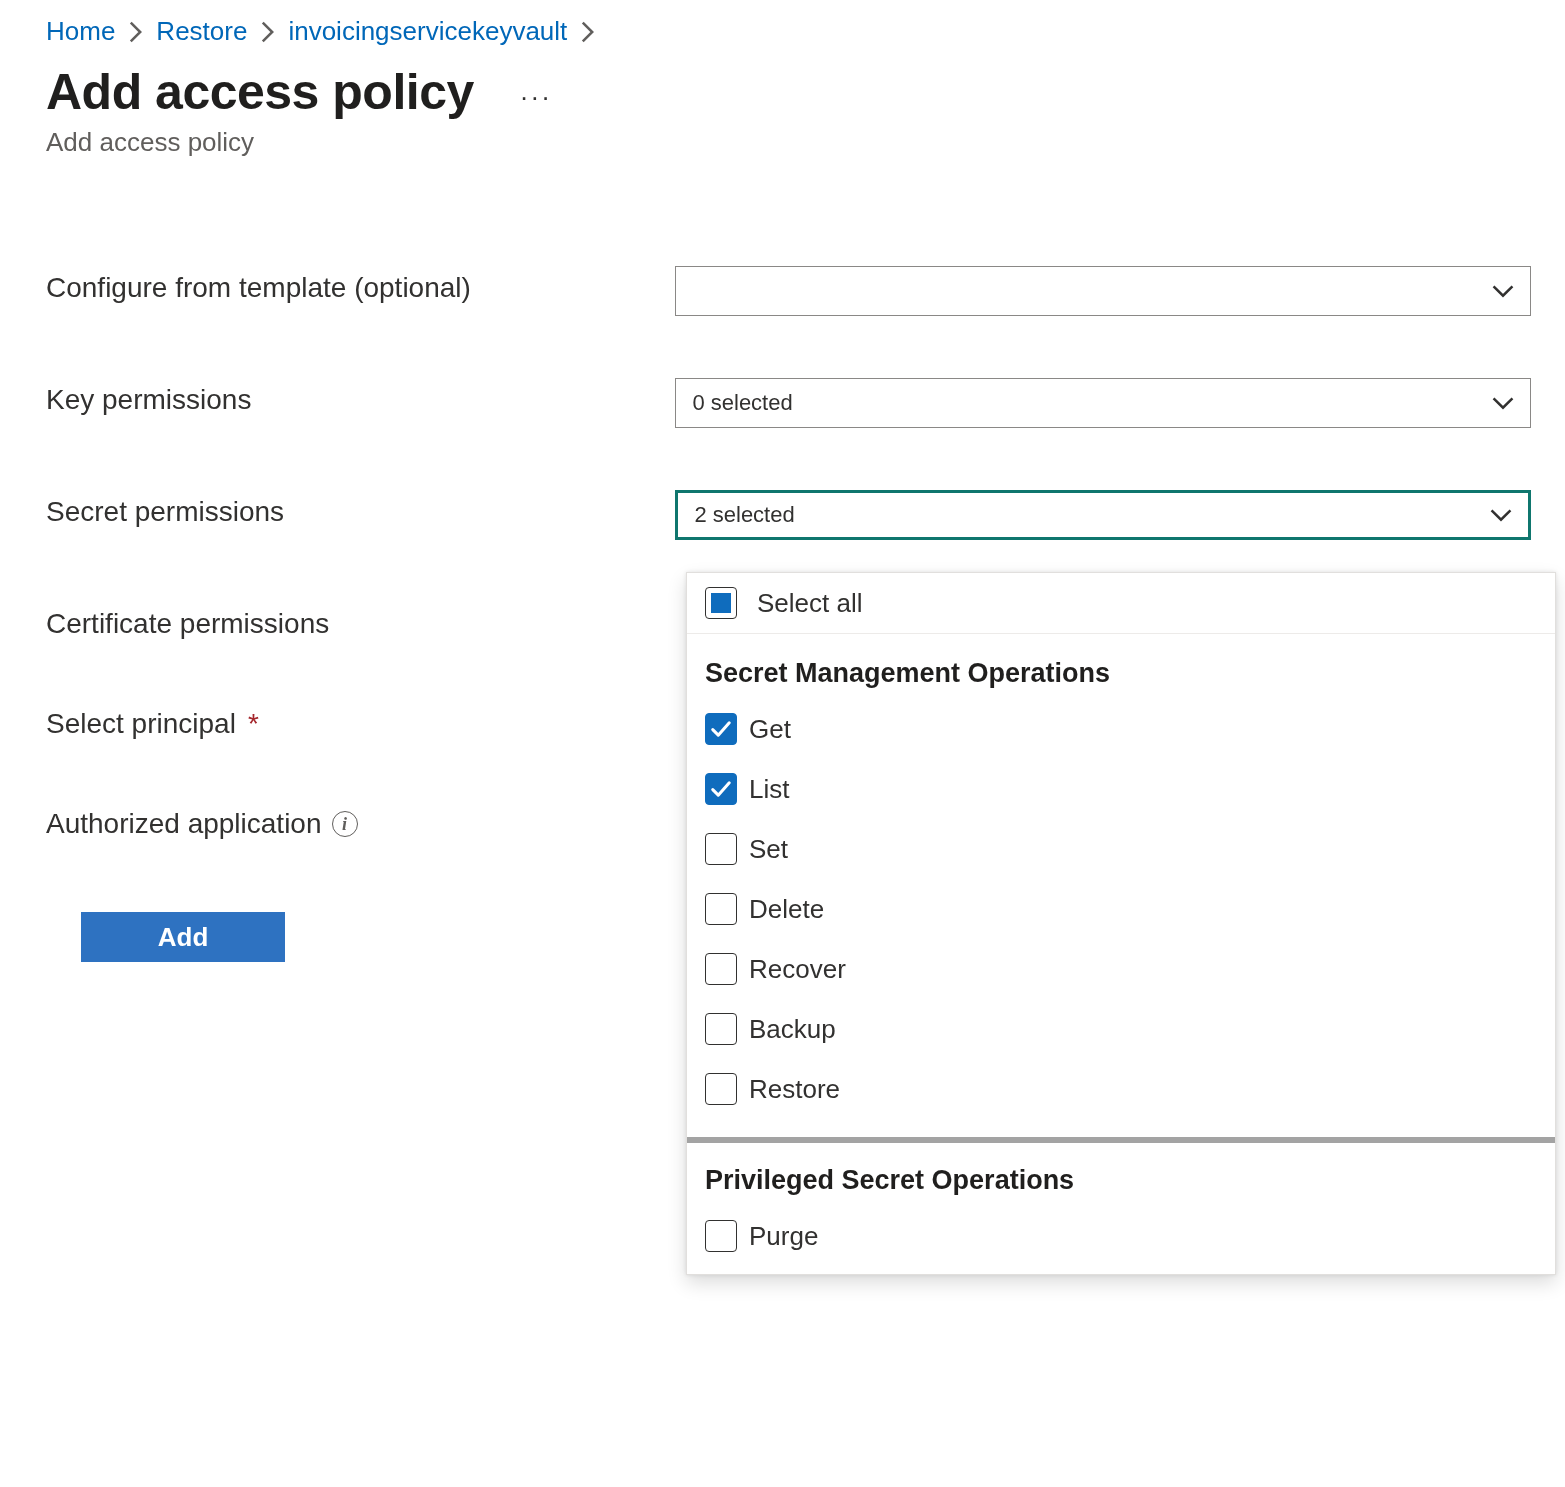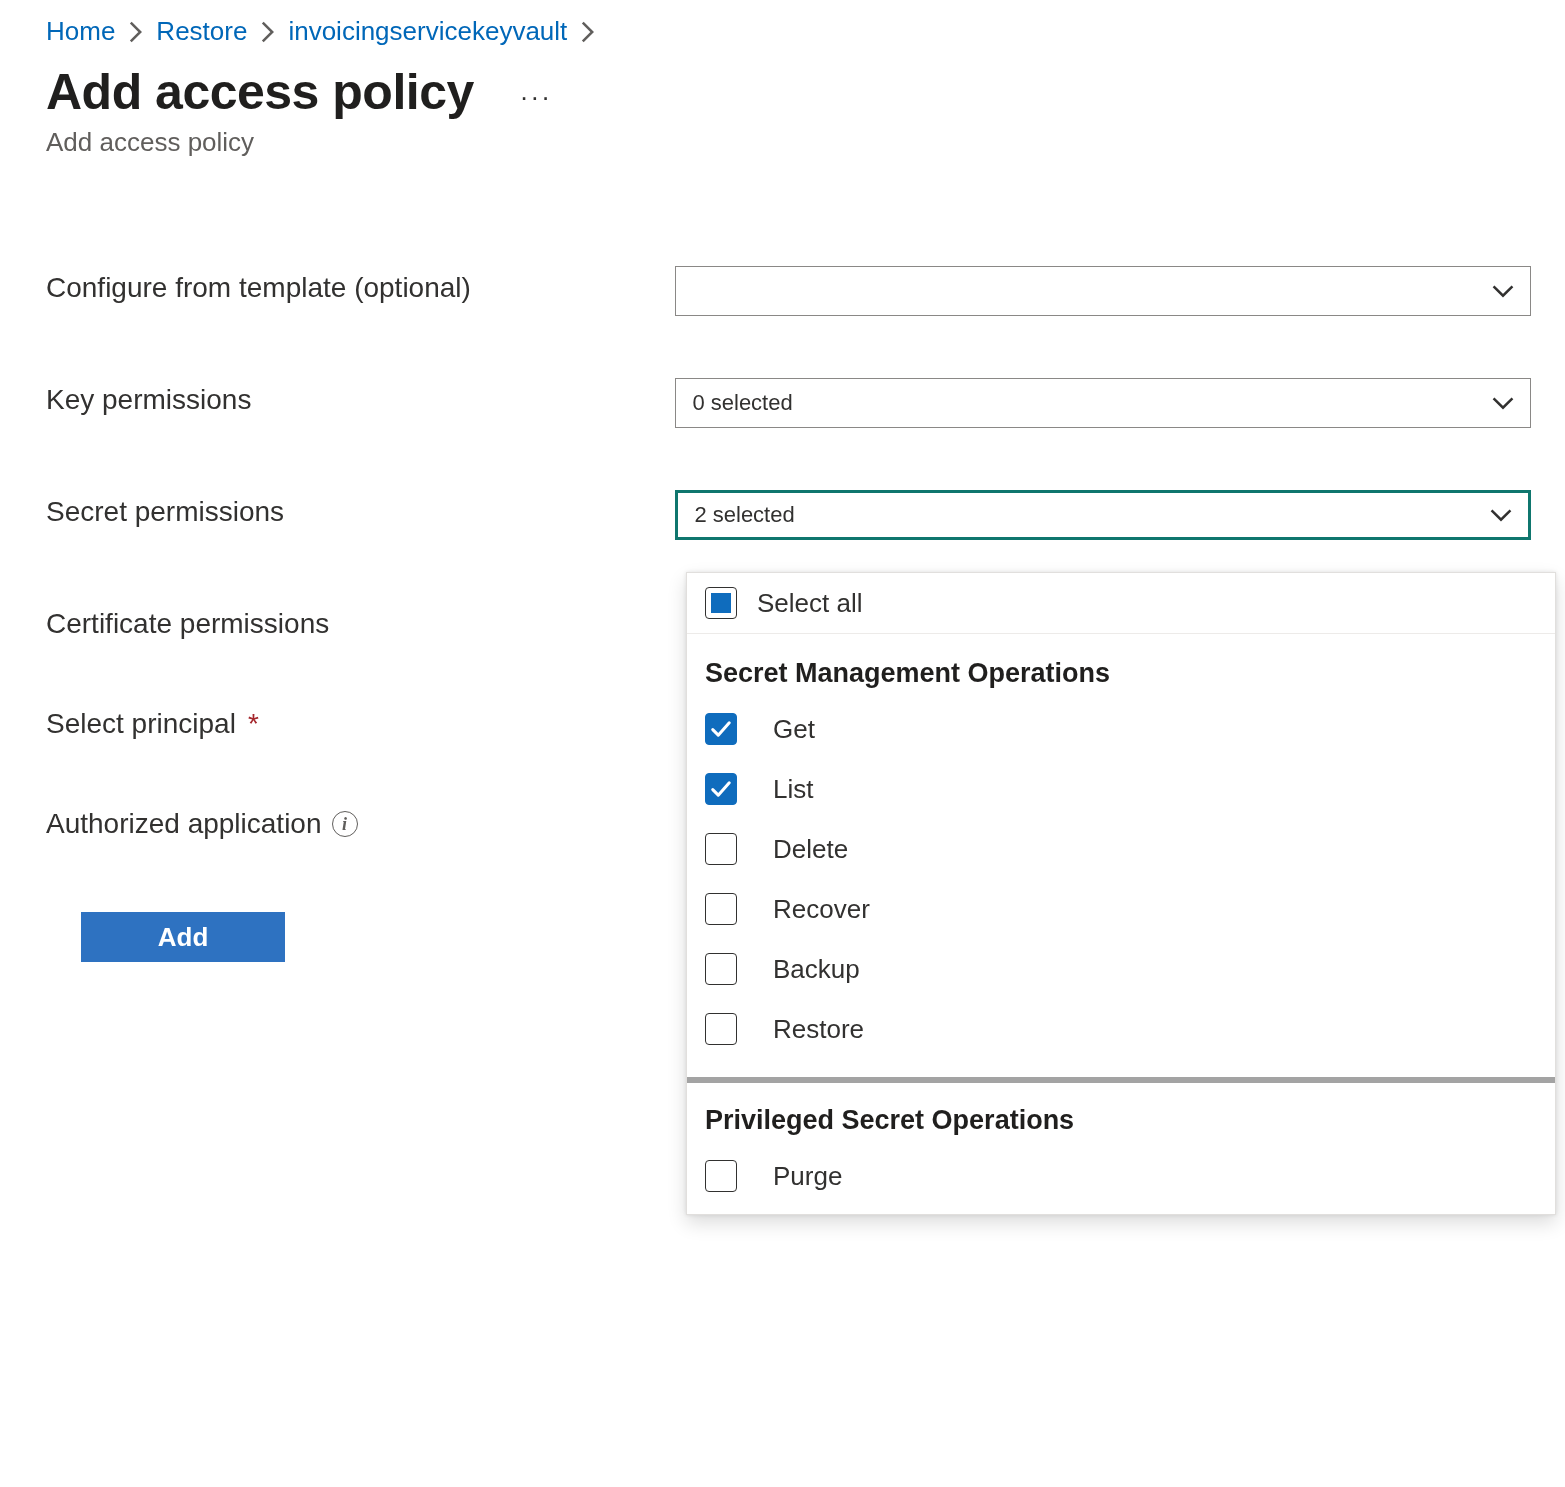--- a/index.html
+++ b/index.html
@@ -145,21 +145,21 @@
     padding: 24px 18px 10px 18px;
     font-size: 27px;
     font-weight: 700;
     color: #201f1e;
   }
   .group-head.tight-top { border-top: 6px solid #a3a3a3; margin-top: 10px; padding-top: 22px;}
   .opt {
     padding: 14px 18px;
     display: flex;
     align-items: center;
-    gap: 36px;
+    gap: 12px;
     font-size: 26px;
     cursor: pointer;
   }
   .opt:last-child { padding-bottom: 22px; }
 
   
   .cb {
     width: 32px;
     height: 32px;
     border: 1.6px solid #323130;
@@ -298,20 +298,24 @@
             <div class="opt">
               <span class="cb checked">
                 <svg viewBox="0 0 16 16" fill="none">
                   <path d="M2 8.5l4 4 8-9" stroke="currentColor" stroke-width="2.2" stroke-linecap="round" stroke-linejoin="round"></path>
                 </svg>
               </span>
               <span>List</span>
             </div>
             <div class="opt">
               <span class="cb"></span>
+              <span>Set</span>
+            </div>
+            <div class="opt">
+              <span class="cb"></span>
               <span>Delete</span>
             </div>
             <div class="opt">
               <span class="cb"></span>
               <span>Recover</span>
             </div>
             <div class="opt">
               <span class="cb"></span>
               <span>Backup</span>
             </div>

